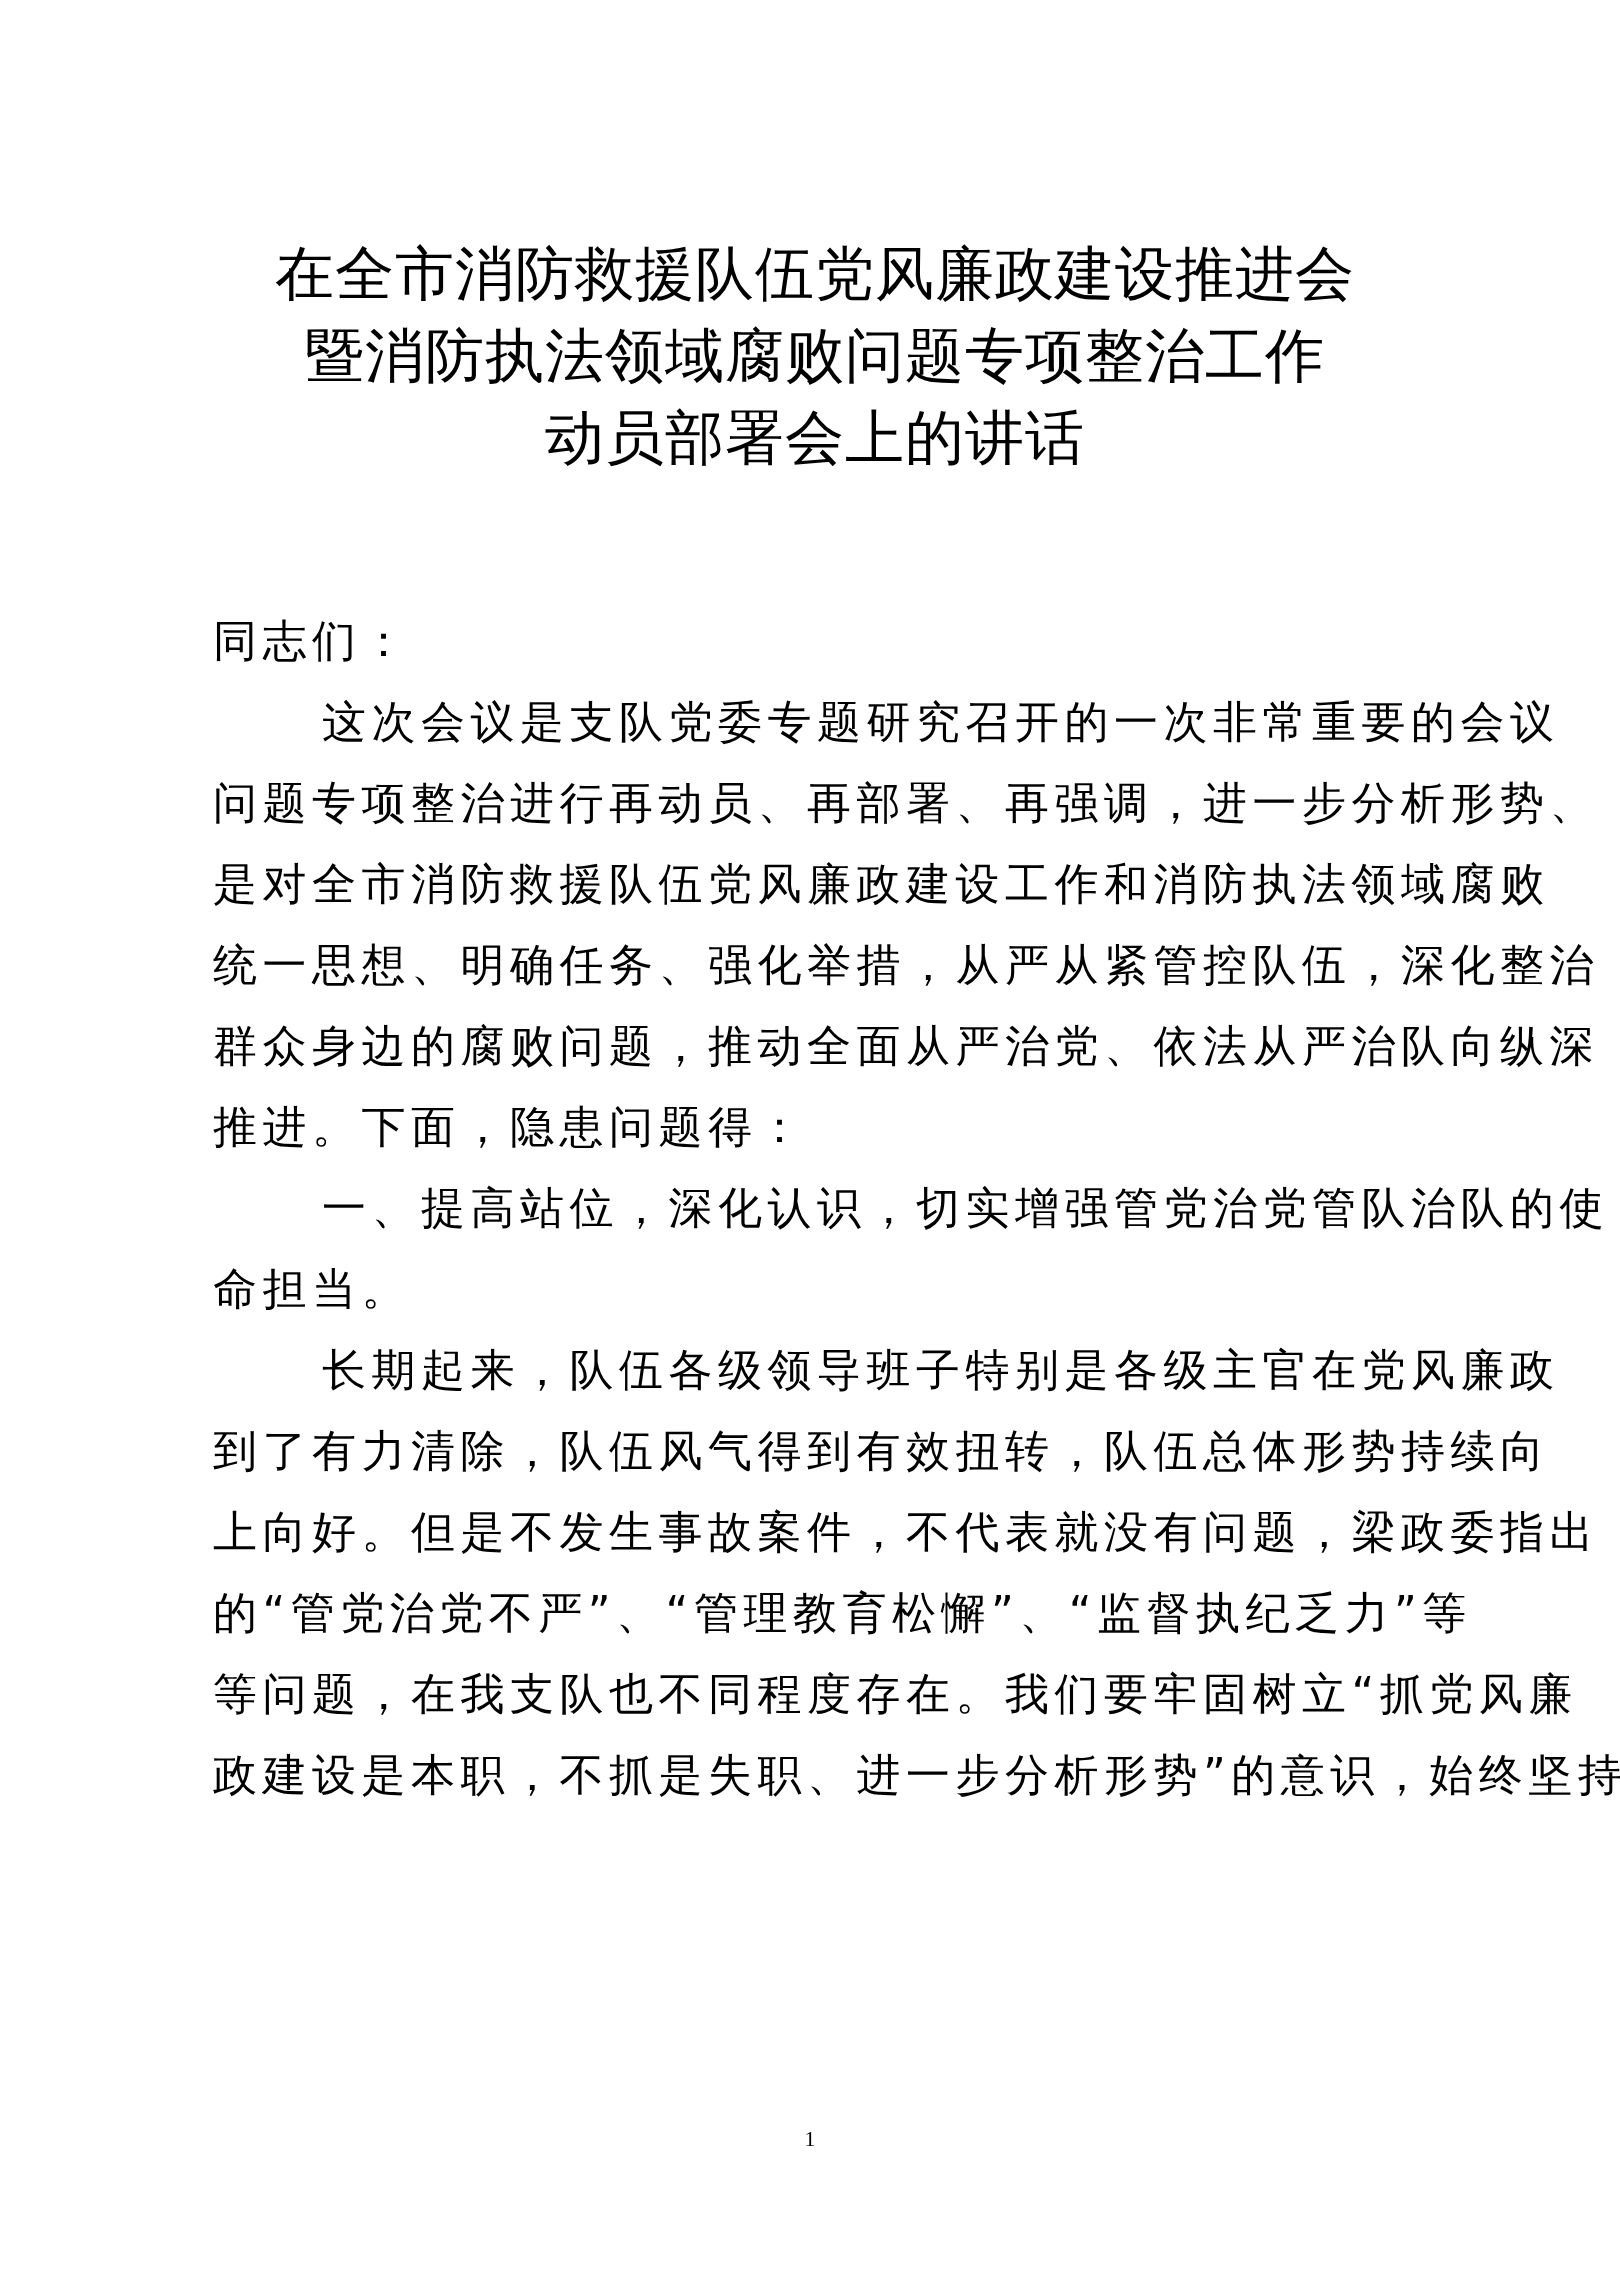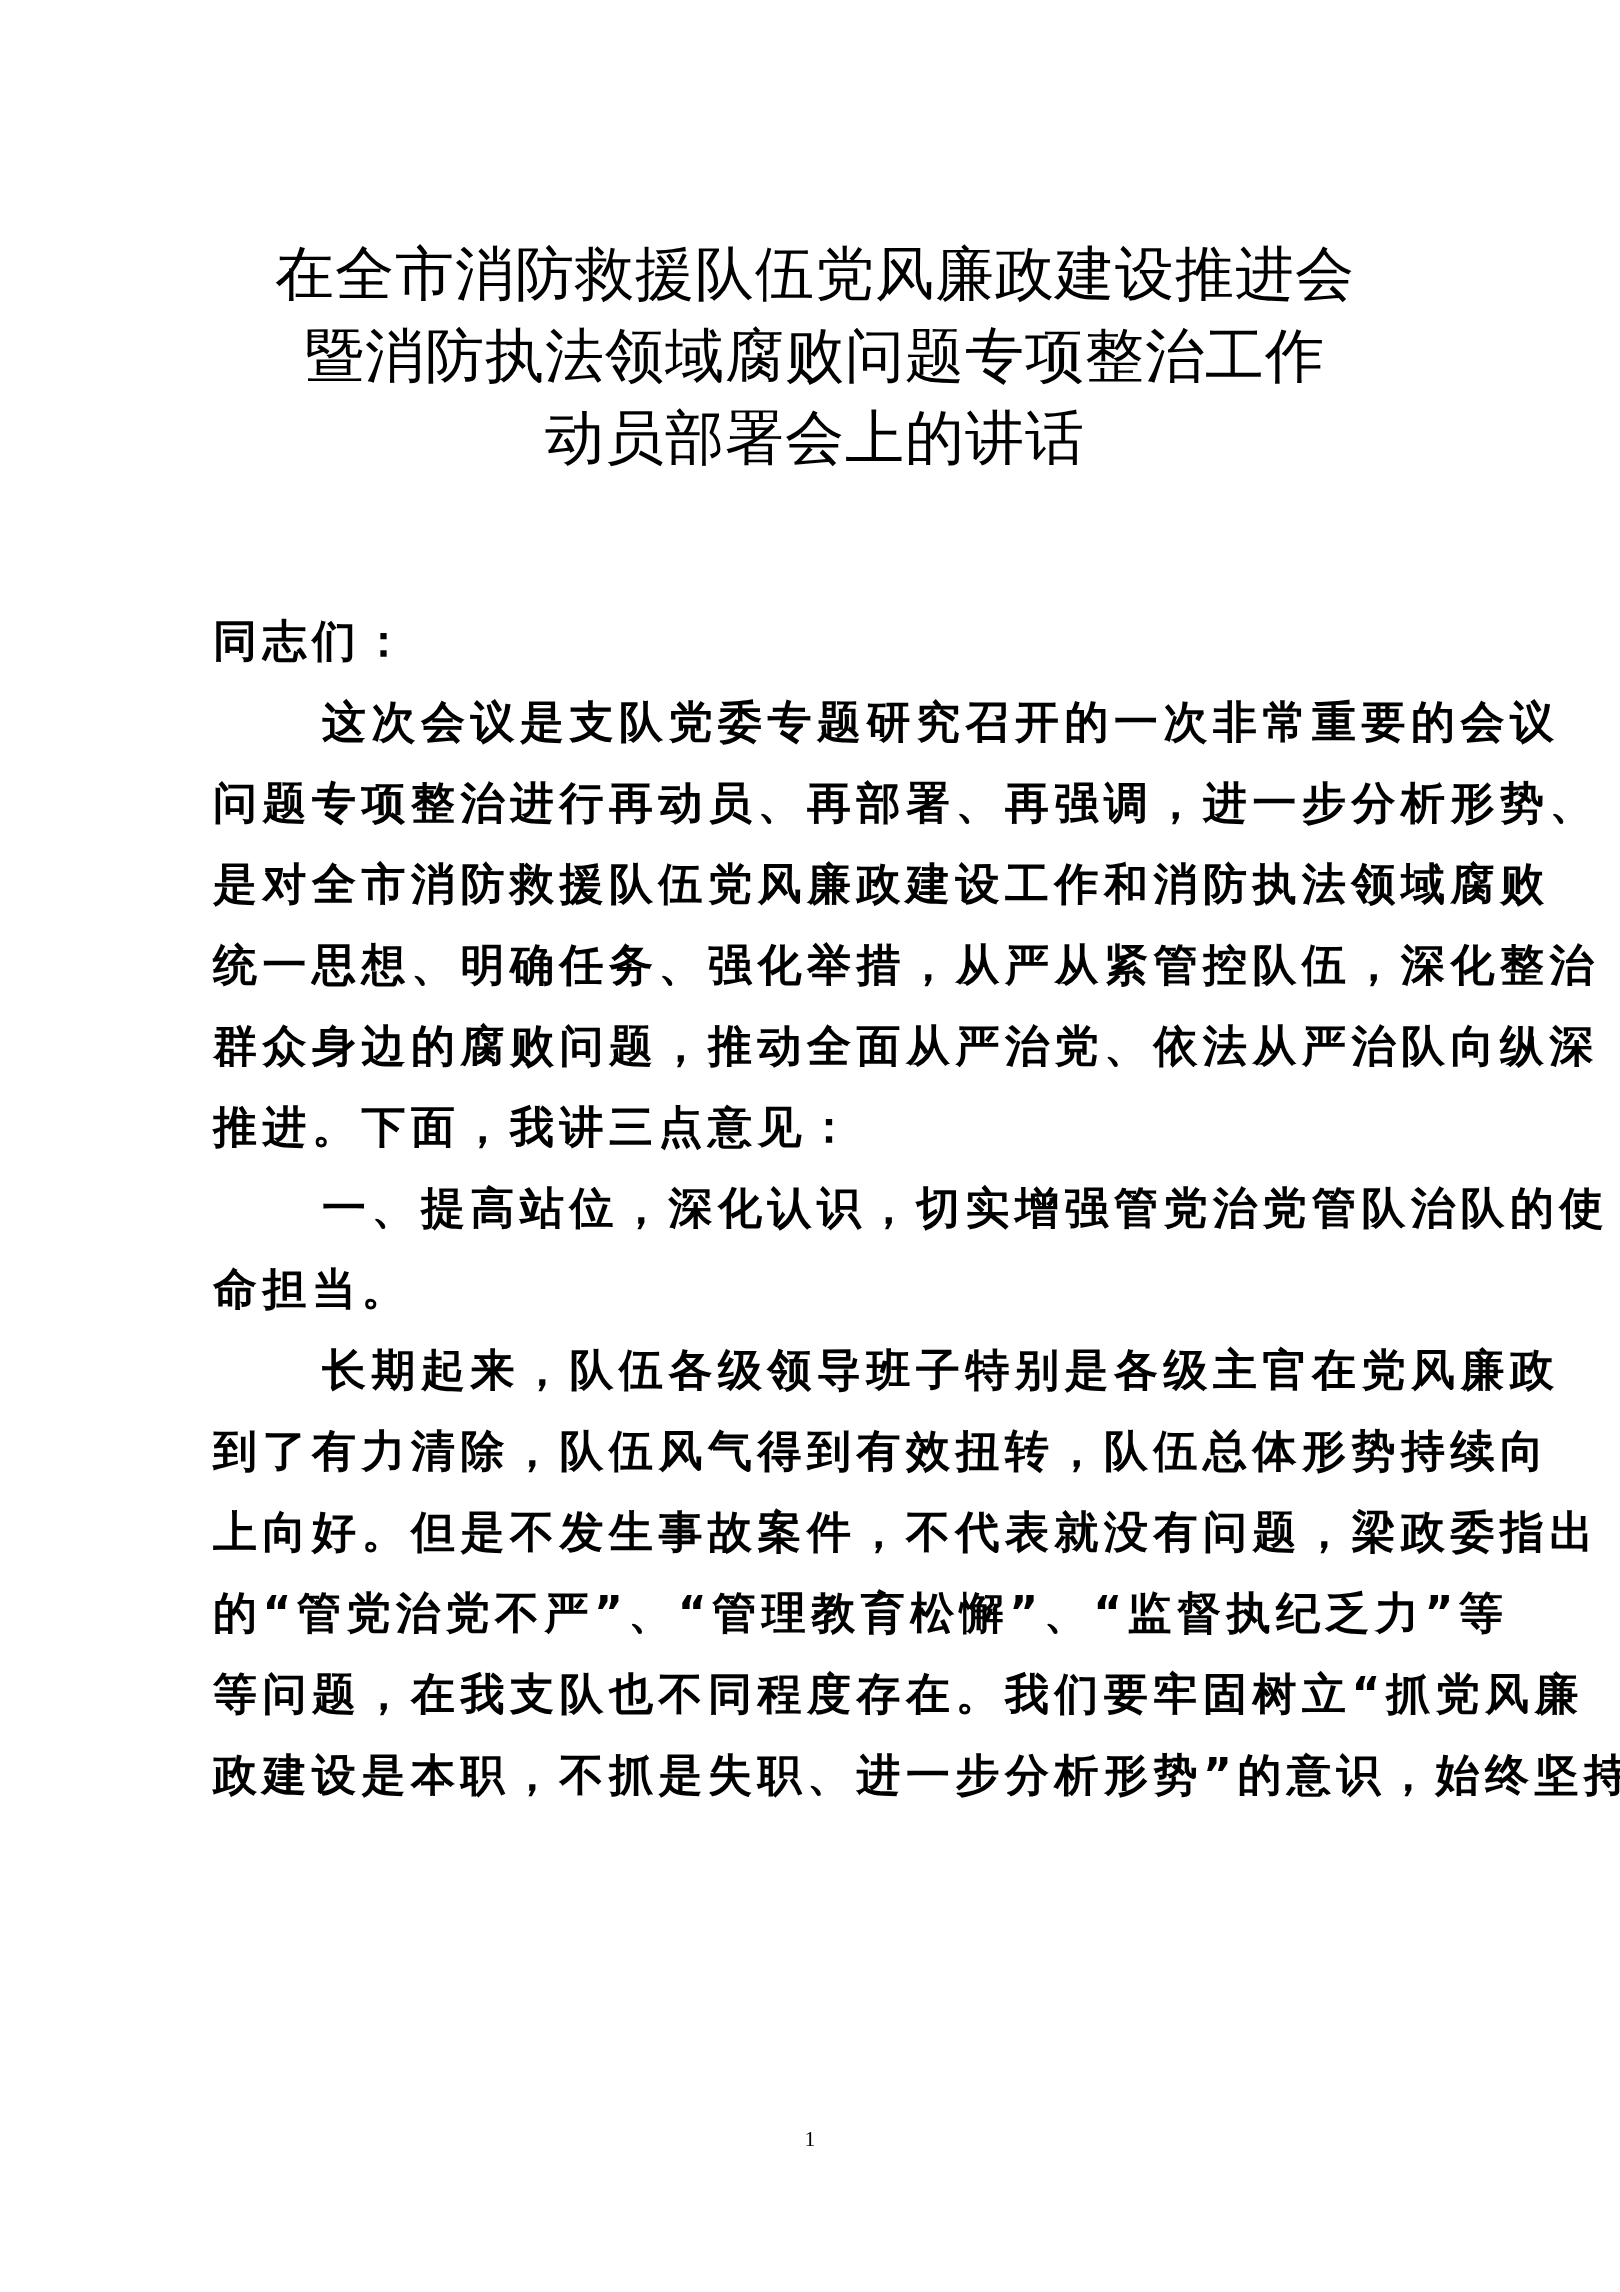--- a/index.html
+++ b/index.html
@@ -4,21 +4,21 @@
   <style>
     html, body { margin: 0; padding: 0; background: #ffffff; }
     body { width: 1620px; height: 2293px; position: relative; overflow: hidden;
            font-family: "DejaVu Sans", "Liberation Sans", sans-serif; color: #000; }
     .page { position: absolute; left: 0; top: 0; width: 1620px; height: 2293px; background: #fff; }
     .title { position: absolute; left: 213px; width: 1204px; top: 233px; text-align: center;
              font-size: 59px; line-height: 82px; letter-spacing: 1px; }
     .title div { white-space: nowrap; }
     .body { position: absolute; left: 213px; width: 1208px; top: 600px; font-size: 44px;
             line-height: 81px; letter-spacing: 5.5px; }
-    .line { white-space: nowrap; height: 81px; font-weight: bold; }
+    .line { white-space: nowrap; height: 81px; }
     .indent { padding-left: 109px; }
     .page-number { position: absolute; left: 0; width: 1620px; top: 2127px; text-align: center;
                    font-family: "Liberation Serif", "DejaVu Serif", serif; font-size: 21.6px; }
   </style>
 </head>
 <body>
 
 <div class="page">
   <div class="title">
     <div>在全市消防救援队伍党风廉政建设推进会</div>
@@ -26,21 +26,21 @@
     <div>动员部署会上的讲话</div>
   </div>
 
   <div class="body">
     <div class="line">同志们：</div>
     <div class="line indent">这次会议是支队党委专题研究召开的一次非常重要的会议</div>
     <div class="line">问题专项整治进行再动员、再部署、再强调，进一步分析形势、</div>
     <div class="line">是对全市消防救援队伍党风廉政建设工作和消防执法领域腐败</div>
     <div class="line">统一思想、明确任务、强化举措，从严从紧管控队伍，深化整治</div>
     <div class="line">群众身边的腐败问题，推动全面从严治党、依法从严治队向纵深</div>
-    <div class="line">推进。下面，我讲三点意见：</div>
+    <div class="line">推进。下面，隐患问题得：</div>
     <div class="line indent">一、提高站位，深化认识，切实增强管党治党管队治队的使</div>
     <div class="line">命担当。</div>
     <div class="line indent">长期起来，队伍各级领导班子特别是各级主官在党风廉政</div>
     <div class="line">到了有力清除，队伍风气得到有效扭转，队伍总体形势持续向</div>
     <div class="line">上向好。但是不发生事故案件，不代表就没有问题，梁政委指出</div>
     <div class="line">的“管党治党不严”、“管理教育松懈”、“监督执纪乏力”等</div>
     <div class="line">等问题，在我支队也不同程度存在。我们要牢固树立“抓党风廉</div>
     <div class="line">政建设是本职，不抓是失职、进一步分析形势”的意识，始终坚持</div>
   </div>
 

